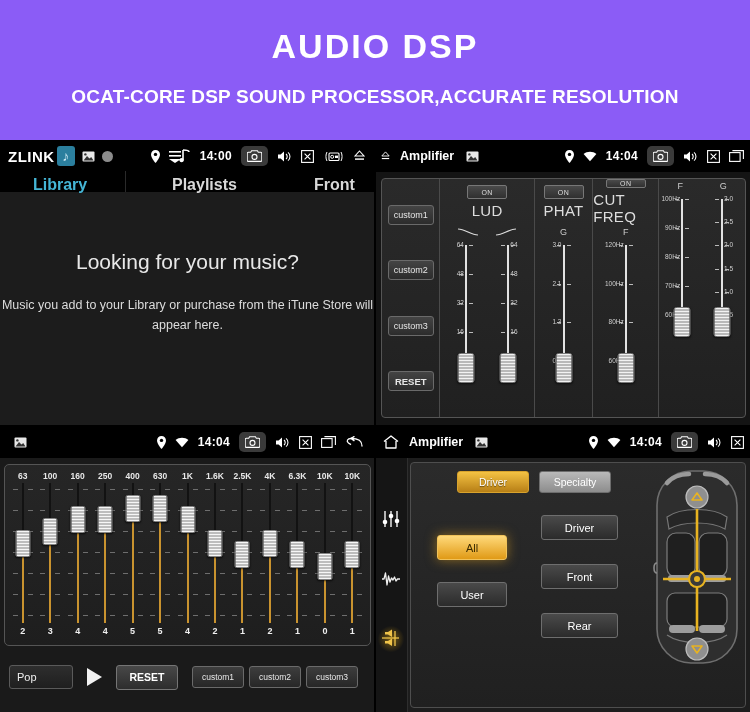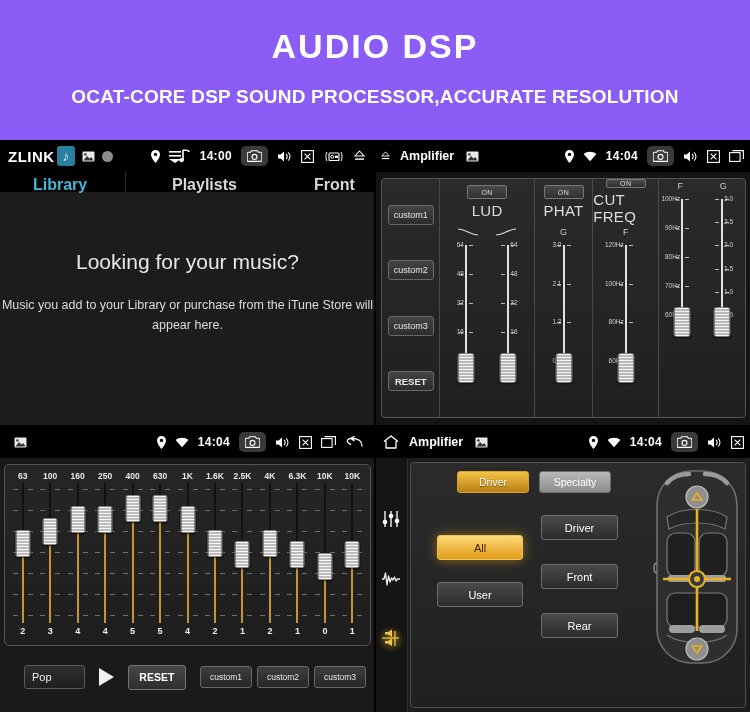--- a/index.html
+++ b/index.html
@@ -165,21 +165,21 @@
     width: 15px; height: 27px; border-radius: 2px; border: 1px solid #848484;
     background: repeating-linear-gradient(180deg,#f6f6f6 0 1px,#bdbdbd 1px 3px);
     box-shadow: 0 1px 2px rgba(0,0,0,.7);
   }
   .eq-val { color: #f0f0f0; font-size: 9px; font-weight: bold; height: 16px; line-height: 16px; }
 
   .eq-foot { height: 62px; display: flex; align-items: center; padding: 0 5px; gap: 8px; }
   .eq-select {
     width: 64px; height: 24px; border: 1px solid #5a5a5a; border-radius: 3px;
     background: linear-gradient(180deg,#2e2e2e,#1f1f1f); color: #efefef;
-    font-size: 11px; display: flex; align-items: center; padding-left: 7px; margin-left: 15px;
+    font-size: 11px; display: flex; align-items: center; padding-left: 7px;
   }
   .eq-play {
     width: 0; height: 0; border-left: 15px solid #f2f2f2;
     border-top: 9px solid transparent; border-bottom: 9px solid transparent;
     margin: 0 6px;
   }
   .eq-reset {
     width: 62px; height: 25px; border: 1px solid #757575; border-radius: 3px;
     background: linear-gradient(180deg,#484848,#2d2d2d); color: #fff;
     font-size: 10.5px; font-weight: bold; display: flex; align-items: center; justify-content: center;
@@ -215,21 +215,21 @@
   .tab-btn.amber {
     background: linear-gradient(180deg,#f4c243,#b77f16); border-color: #d8a32d;
     color: #fff; text-shadow: 0 1px 1px rgba(0,0,0,.5);
   }
   .tab-btn.gray { background: linear-gradient(180deg,#b9b9b9,#8d8d8d); color: #fff; }
 
   .bal-grid { display: flex; margin-top: 22px; padding-left: 18px; }
   .bal-colA { width: 92px; display: flex; flex-direction: column; gap: 22px; padding-top: 20px; }
   .bal-colB { width: 108px; display: flex; flex-direction: column; gap: 24px; margin-left: 12px; }
   .bbtn {
-    width: 86px; height: 25px; border: 1px solid #6e6e6e; border-radius: 3px;
+    width: 70px; height: 25px; border: 1px solid #6e6e6e; border-radius: 3px;
     background: linear-gradient(180deg,#4a4a4a,#2b2b2b); color: #fff;
     font-size: 11px; display: flex; align-items: center; justify-content: center;
   }
   .bbtn.amber {
     background: linear-gradient(180deg,#ffd97a,#e09a16); border-color: #f0c25a;
     color: #3a2a00; box-shadow: 0 0 12px rgba(230,165,30,.55);
   }
   .bbtn.wide { width: 77px; }
 
   .arrow-circle {

